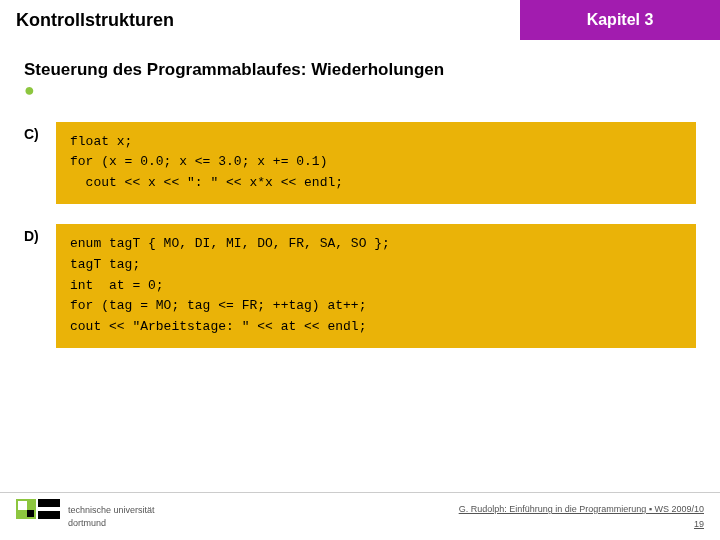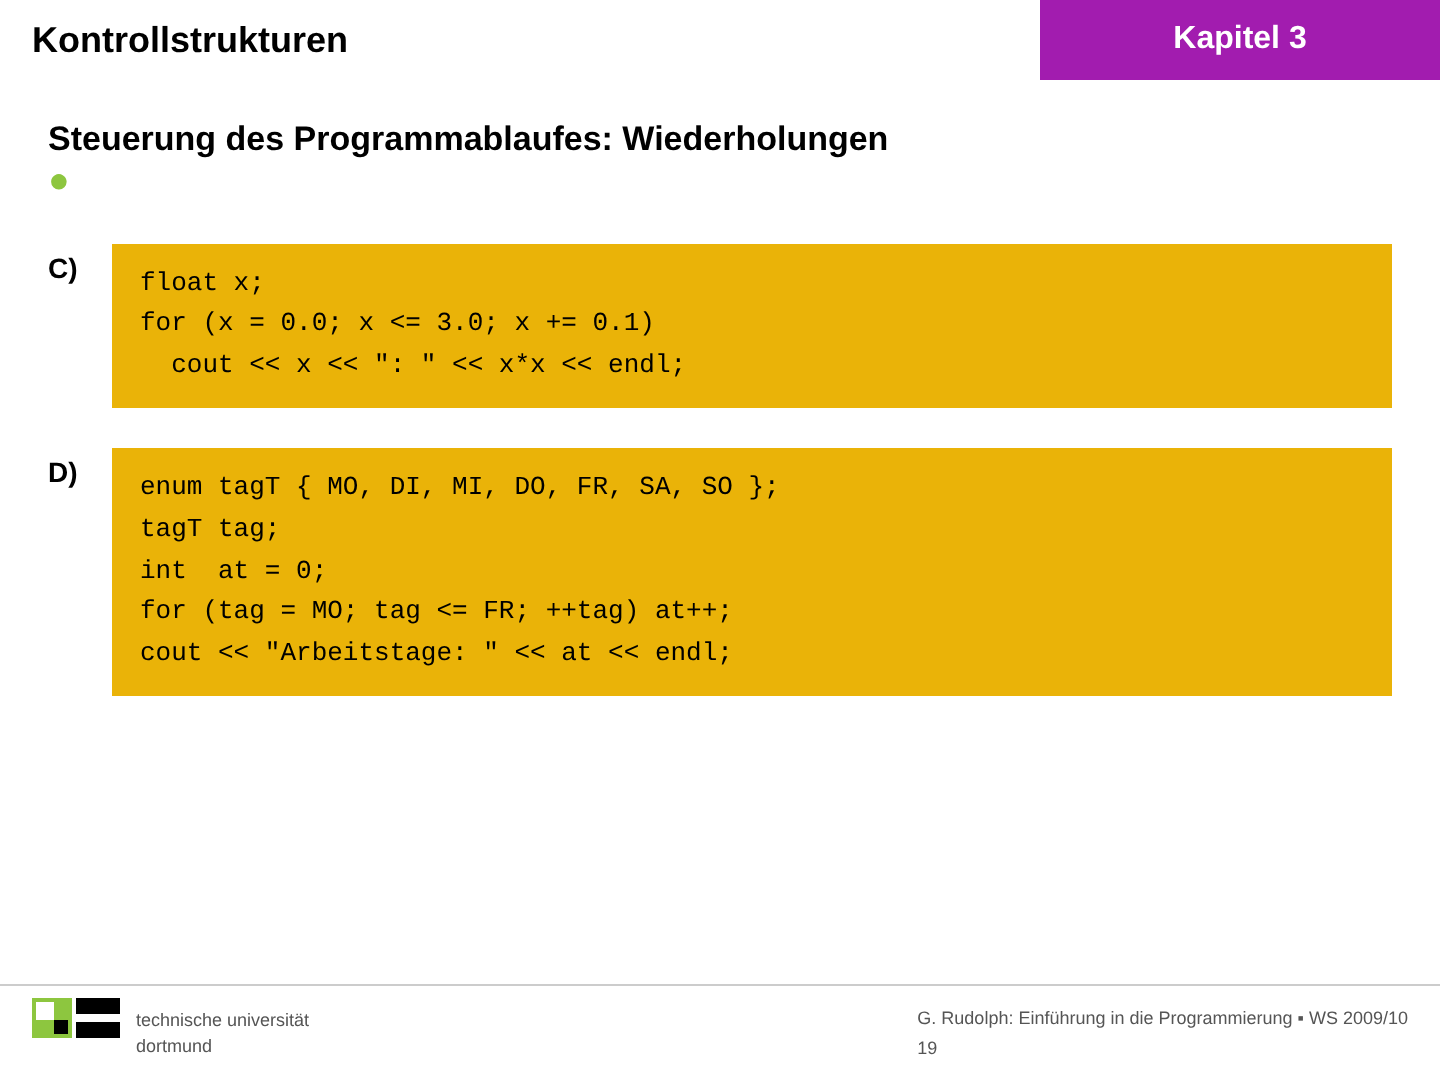--- a/index.html
+++ b/index.html
@@ -125,22 +125,23 @@
       display: flex;
       flex-direction: column;
       font-size: 9px;
       color: #555;
       line-height: 1.4;
     }
 
     .footer-right {
       font-size: 9px;
       color: #555;
-      text-align: left;
+      text-align: right;
       line-height: 1.6;
+      text-decoration: underline;
     }
   </style>
 </head>
 <body>
 
 <div class="header">
   <div class="header-title">Kontrollstrukturen</div>
   <div class="header-kapitel">Kapitel 3</div>
 </div>
 

